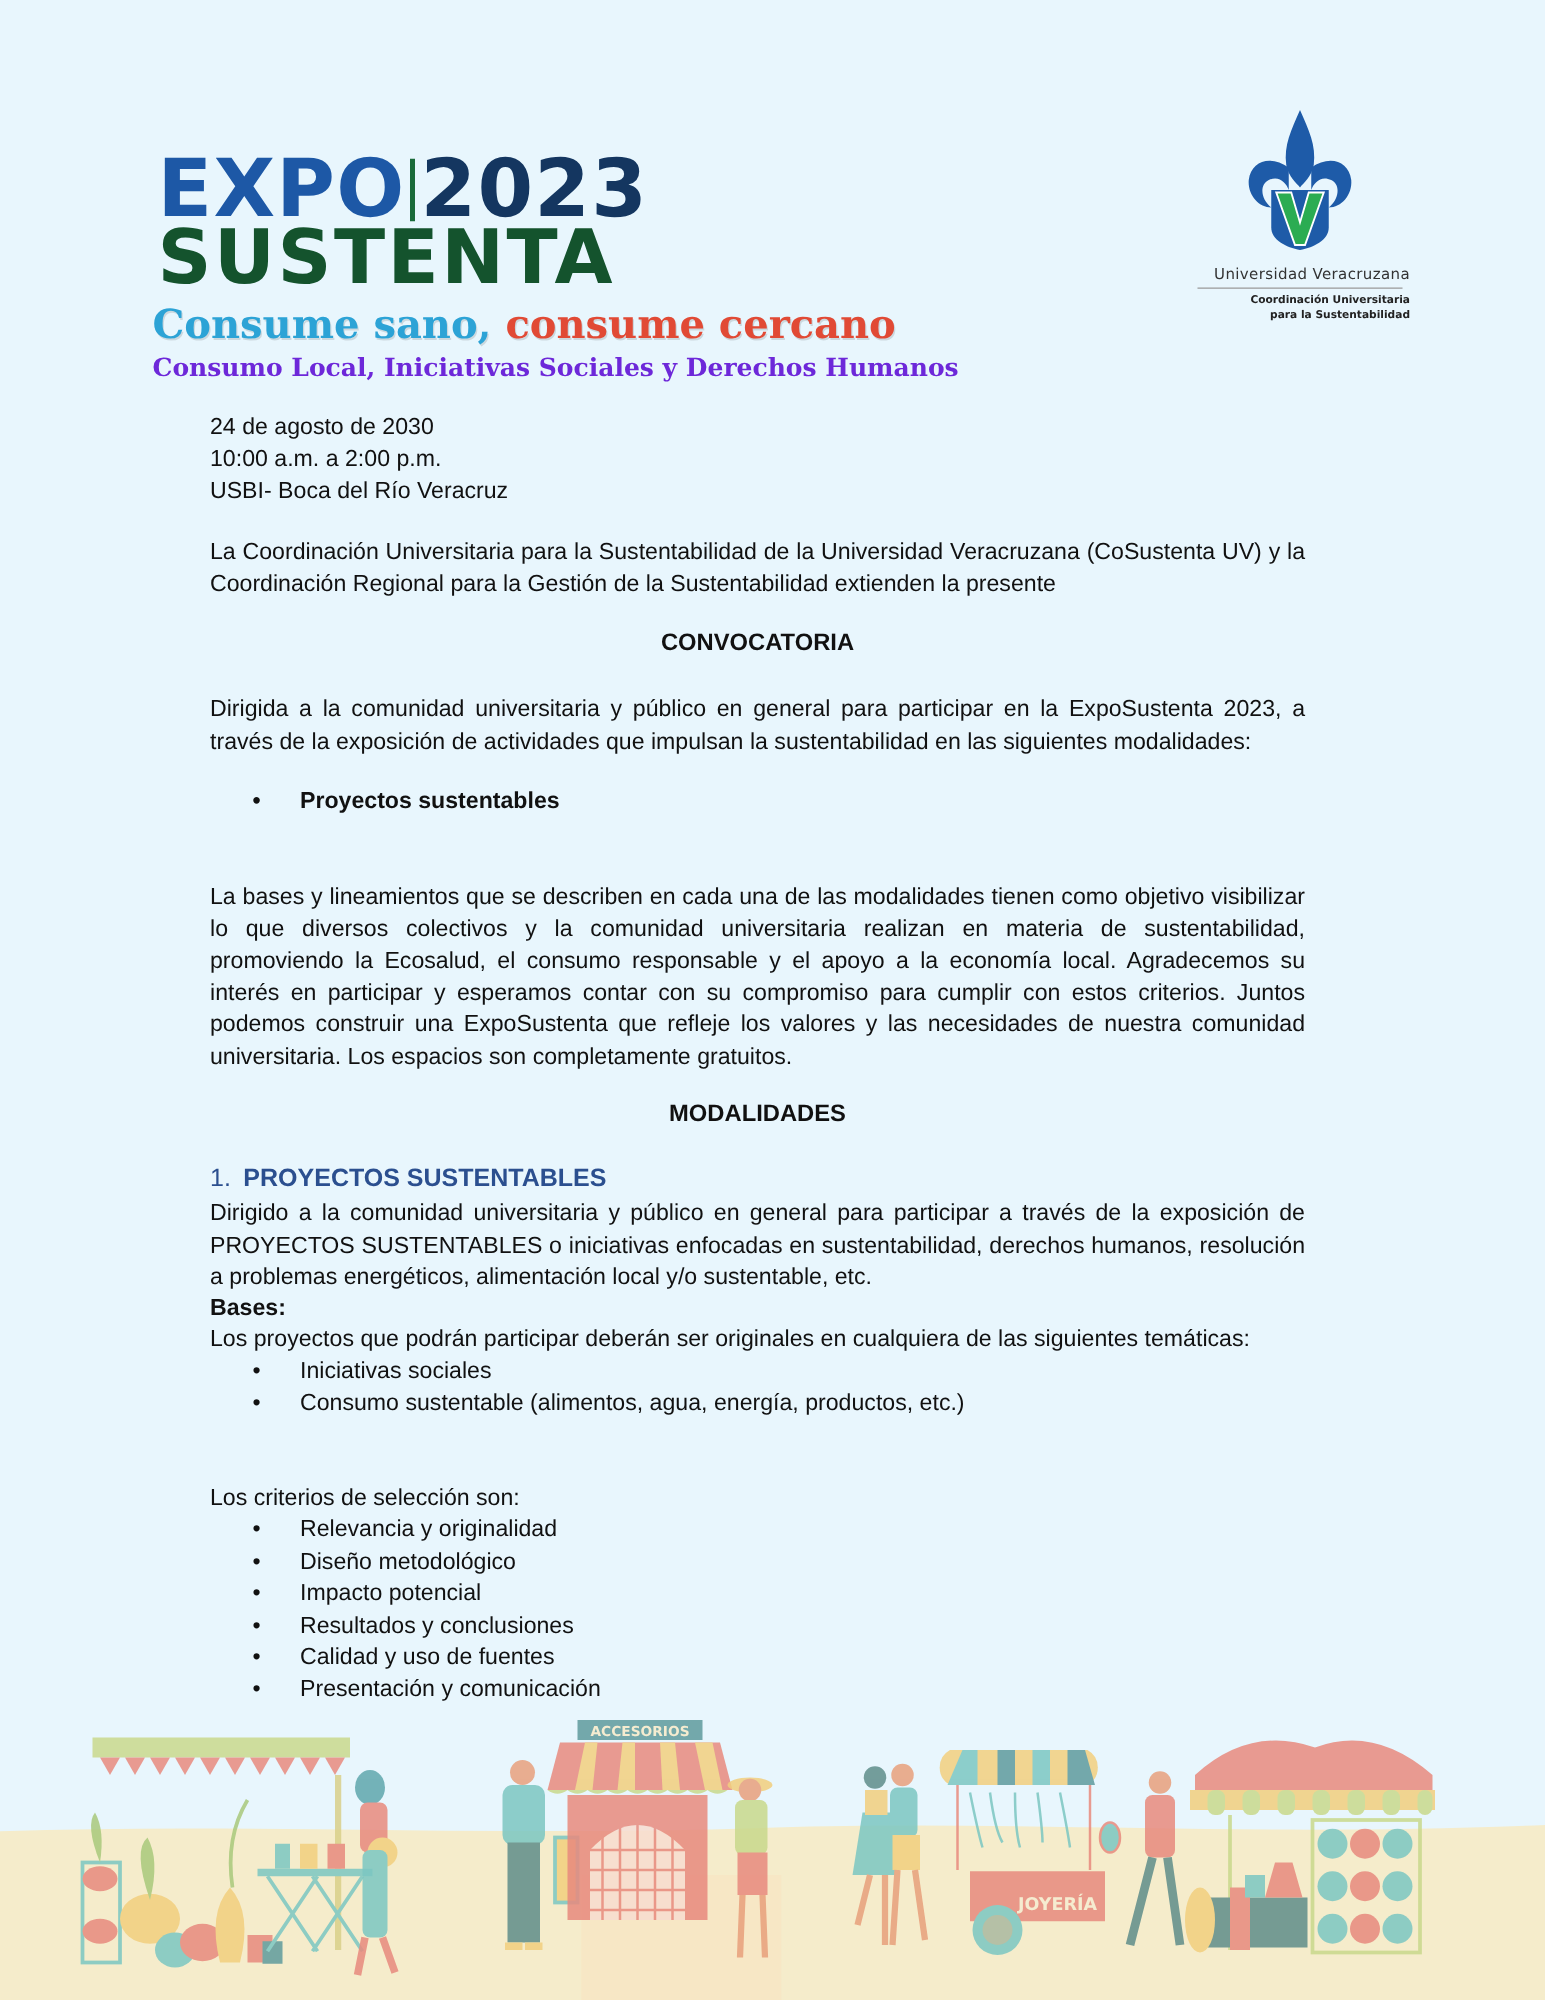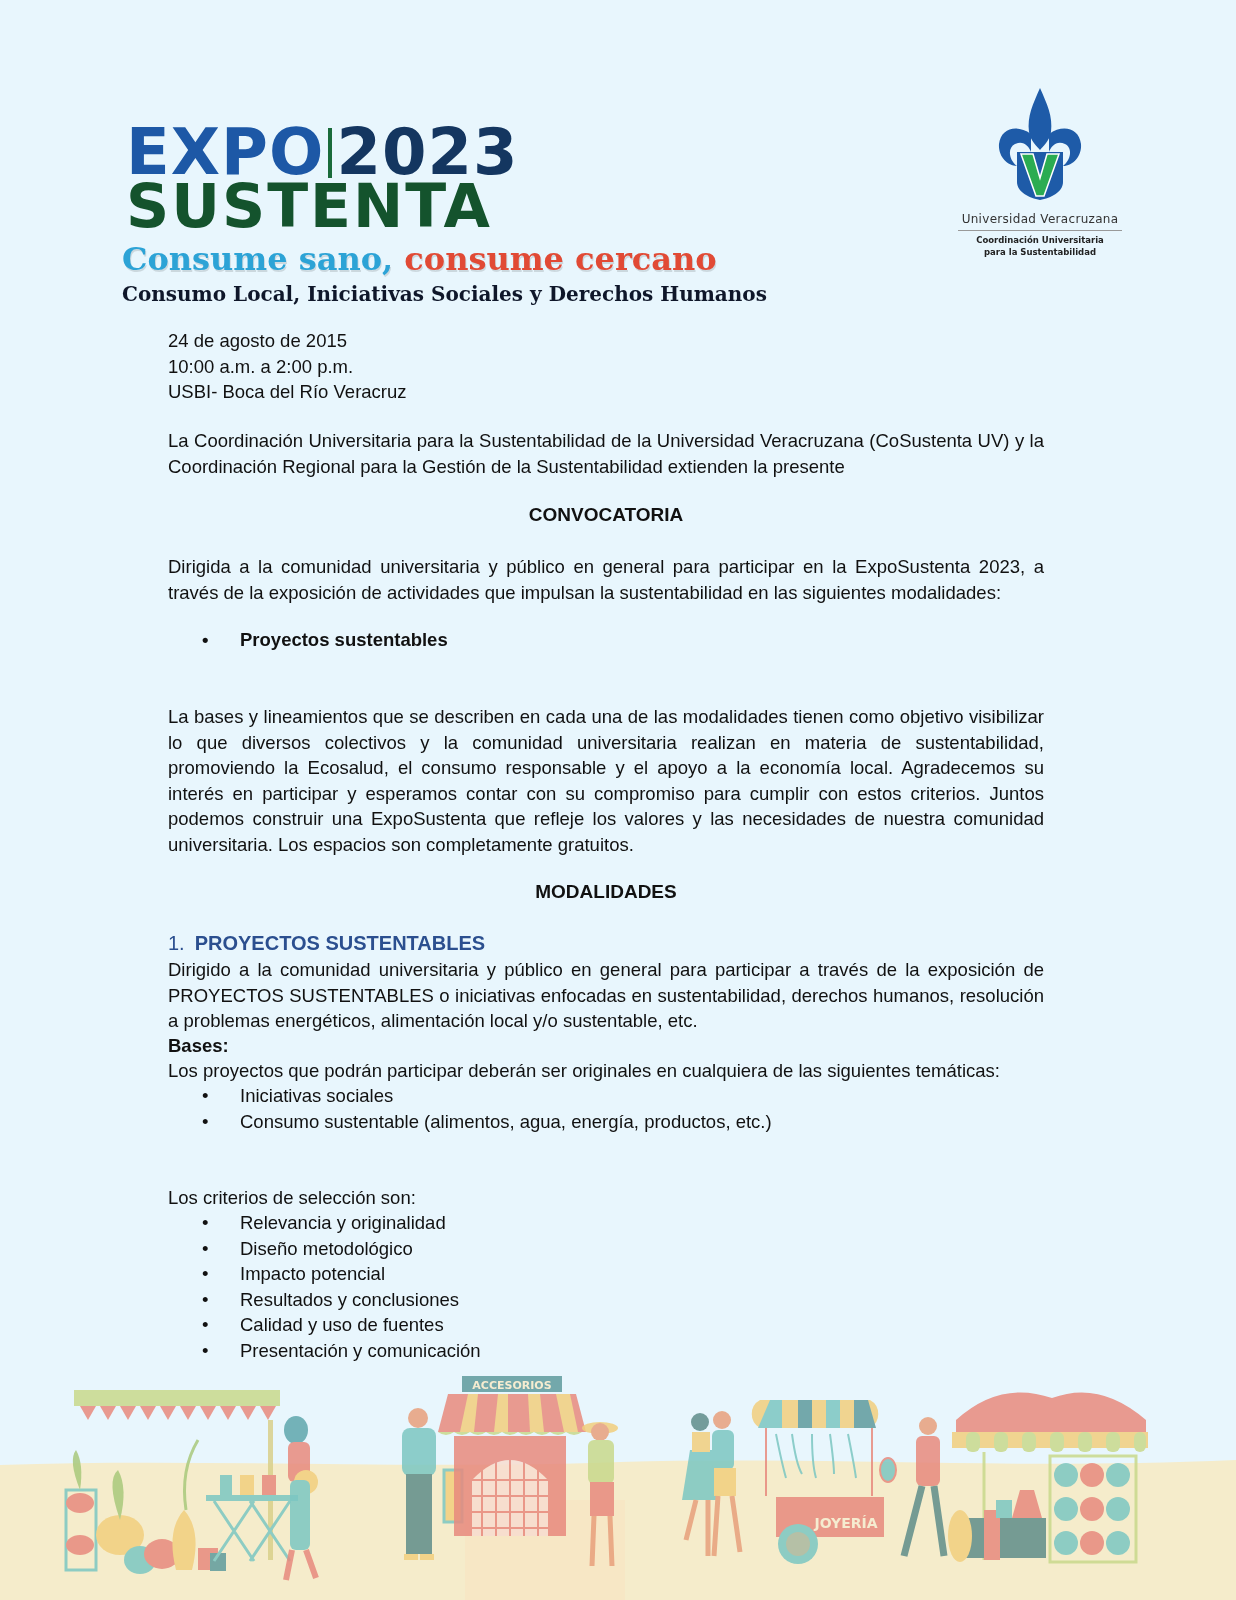--- a/index.html
+++ b/index.html
@@ -30,25 +30,25 @@
     left: 122px; top: 240px; white-space: nowrap;
     font-family: "DejaVu Serif", serif; font-weight: 900; font-size: 32px;
     letter-spacing: 0px;
     text-shadow: 1px 2px 0 rgba(0,0,0,0.12);
   }
   .tagline .t1 { color: #2ca3d6; }
   .tagline .t2 { color: #e14a35; }
   .subtitle {
     left: 122px; top: 282px; white-space: nowrap;
     font-family: "DejaVu Serif", serif; font-weight: 900; font-size: 20px;
-    color: #0f172a;
+    color: #6d28d9;
   }
 
   
-  .uv-logo { left: 952px; top: 86px; width: 176px; text-align: center; }
+  .uv-logo { left: 952px; top: 86px; width: 176px; text-align: right; }
   .uv-logo svg { display: block; margin: 0 auto; }
   .uv-name { font-family: "DejaVu Sans", sans-serif; font-size: 12px; color: #333; margin-top: 10px; letter-spacing: 0.3px; }
   .uv-rule { height: 1px; background: #999; margin: 4px 6px 3px 6px; }
   .uv-sub { font-size: 8.5px; font-weight: bold; color: #222; line-height: 12px; }
 
   
   .body-text {
     font-family: "Liberation Sans", sans-serif; font-size: 18.5px; line-height: 25.5px;
     color: #111;
   }
@@ -92,21 +92,21 @@
 
     <path d="M26 68 L 38 68 L 45 92 L 52 68 L 64 68 L 49 110 L 41 110 Z" fill="#2bac52" stroke="#ffffff" stroke-width="1.5"></path>
   </svg>
   <div class="uv-name">Universidad Veracruzana</div>
   <div class="uv-rule"></div>
   <div class="uv-sub">Coordinación Universitaria</div>
   <div class="uv-sub">para la Sustentabilidad</div>
 </div>
 
 <div class="abs body-text left-col" style="top:328px;">
-  <div>24 de agosto de 2015</div>
+  <div>24 de agosto de 2030</div>
   <div>10:00 a.m. a 2:00 p.m.</div>
   <div>USBI- Boca del Río Veracruz</div>
 </div>
 
 <div class="abs body-text left-col just" style="top:428px;">La Coordinación Universitaria para la Sustentabilidad de la Universidad Veracruzana (CoSustenta UV) y la Coordinación Regional para la Gestión de la Sustentabilidad extienden la presente</div>
 
 <div class="abs body-text left-col center-h" style="top:502px;">CONVOCATORIA</div>
 
 <div class="abs body-text left-col just" style="top:554px;">Dirigida a la comunidad universitaria y público en general para participar en la ExpoSustenta 2023, a través de la exposición de actividades que impulsan la sustentabilidad en las siguientes modalidades:</div>
 

